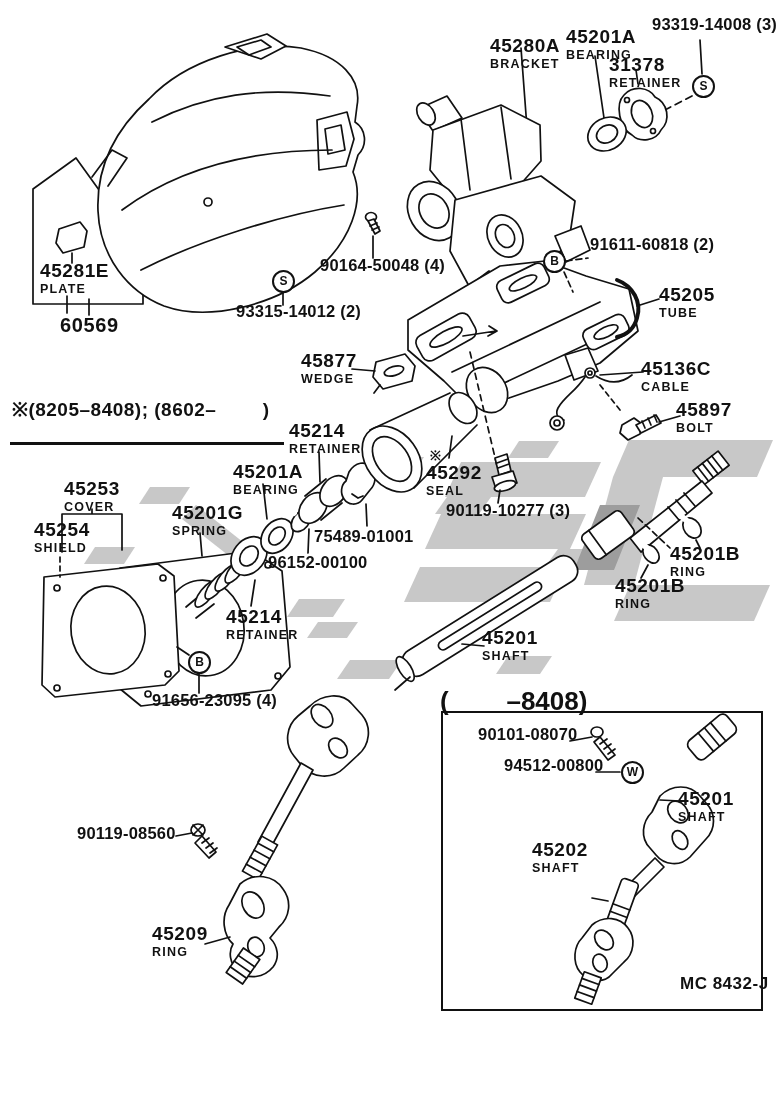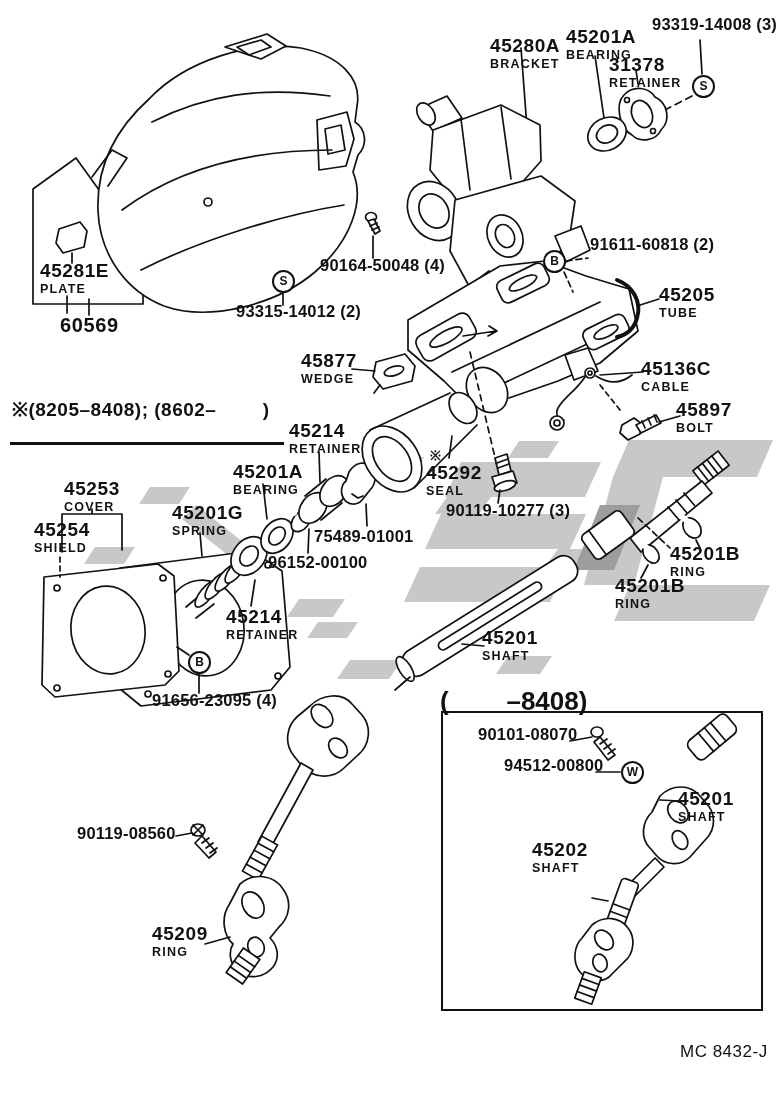--- a/index.html
+++ b/index.html
@@ -11,21 +11,21 @@
   .big{font-size:20px;}
   .pn{font-size:16.5px;letter-spacing:.2px;display:block;}
   .sub{display:block;font-size:12.5px;letter-spacing:1.2px;margin-top:1px;}
   .pre{display:block;font-size:13px;margin-left:4px;}
   .circ{position:absolute;width:19px;height:19px;border:2px solid #111;border-radius:50%;
         font-size:12px;font-weight:700;line-height:19px;text-align:center;background:#fff;}
   .note{position:absolute;left:10px;top:396px;font-weight:700;font-size:19px;letter-spacing:.5px;
         border-bottom:3px solid #111;padding:0 14px 20px 2px;white-space:pre;}
   .caption{position:absolute;left:440px;top:686px;font-weight:700;font-size:26px;white-space:pre;}
   .inset-box{position:absolute;left:441px;top:711px;width:318px;height:296px;border:2.5px solid #111;}
-  .footer{position:absolute;left:680px;top:1042px;font-weight:400;font-size:17px;letter-spacing:.5px;}
+  .footer{position:absolute;left:680px;top:974px;font-weight:700;font-size:17px;letter-spacing:.5px;}
 </style>
 </head>
 <body>
 
 <div class="canvas">
 
   <svg class="layer" width="784" height="1096" viewBox="0 0 784 1096">
     <g fill="#c8c8c8">
       <path d="M461,462 H601 L585,497 H445 Z"></path>
       <path d="M441,514 H586 L570,549 H425 Z"></path>

